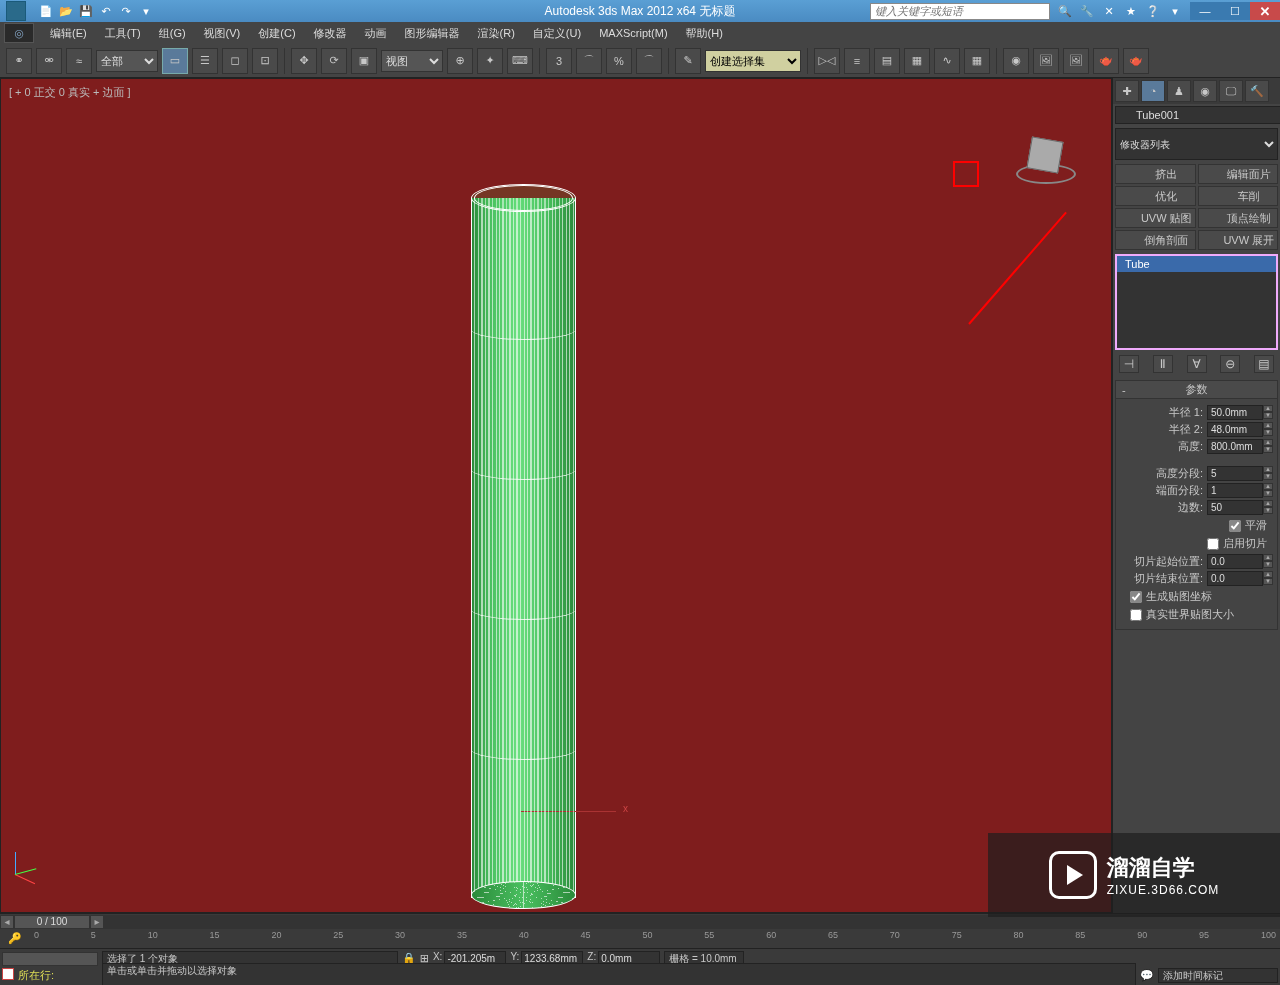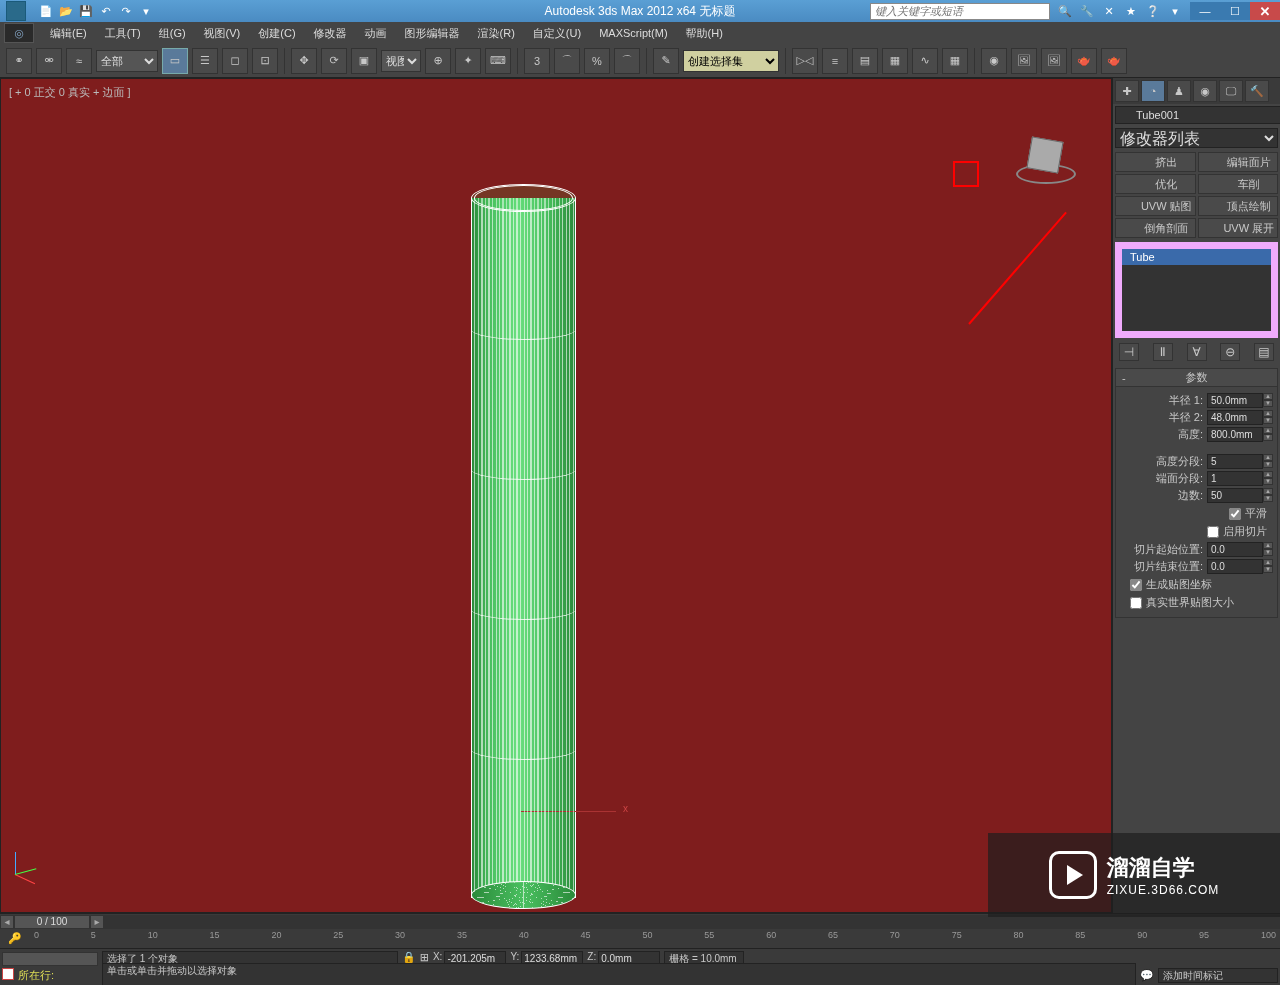--- a/index.html
+++ b/index.html
@@ -25,21 +25,21 @@
 .menubar { height: 22px; background: #444; display: flex; align-items: center; padding: 0 4px; gap: 2px; }
 .menubar .logo2 { width: 30px; height: 20px; background: #2a2a2a; border: 1px solid #555; display: flex; align-items: center; justify-content: center; color: #8ac; margin-right: 6px; }
 .menubar span { padding: 2px 8px; color: #ddd; }
 
 
 .toolbar { height: 34px; background: #444; border-bottom: 1px solid #222; display: flex; align-items: center; padding: 0 6px; gap: 4px; }
 .toolbar .btn { width: 26px; height: 26px; border: 1px solid #333; background: #4a4a4a; display: flex; align-items: center; justify-content: center; }
 .toolbar .btn.active { background: #5a7a9a; border-color: #7aa; }
 .toolbar select { height: 22px; background: #555; color: #ddd; border: 1px solid #333; font-size: 11px; }
 .toolbar .sel1 { width: 62px; }
-.toolbar .sel2 { width: 40px; }
+.toolbar .sel2 { width: 62px; }
 .toolbar .sel3 { width: 96px; background: #d0d0a0; color: #000; }
 .toolbar .sep { width: 1px; height: 26px; background: #333; margin: 0 2px; }
 
 
 .main { display: flex; height: calc(100% - 22px - 22px - 34px - 72px); }
 
 .viewport { flex: 1; background: #7f1d1d; position: relative; border: 1px solid #222; }
 .vp-label { position: absolute; top: 6px; left: 8px; color: #bbb; font-size: 11px; }
 .vp-cube { position: absolute; top: 40px; right: 30px; width: 70px; height: 70px; }
 .cube-ring { width: 60px; height: 20px; border: 2px solid #888; border-radius: 50%; position: absolute; top: 45px; left: 5px; }
@@ -66,24 +66,24 @@
 
 
 .panel { width: 168px; background: #444; border-left: 1px solid #222; display: flex; flex-direction: column; }
 .panel-tabs { height: 26px; display: flex; gap: 2px; padding: 2px; background: #3a3a3a; }
 .panel-tabs .t { width: 24px; height: 22px; border: 1px solid #333; background: #4a4a4a; display: flex; align-items: center; justify-content: center; }
 .panel-tabs .t.active { background: #5a7a9a; }
 .objname { display: flex; padding: 2px; gap: 2px; }
 .objname input { flex: 1; height: 18px; background: #333; border: 1px solid #222; color: #ddd; padding: 0 20px; font-size: 11px; }
 .objname .swatch { width: 18px; height: 18px; background: #0c0; border: 1px solid #222; }
 .modlist { margin: 2px; }
-.modlist select { width: 100%; height: 20px; background: #333; color: #ddd; border: 1px solid #222; font-size: 16px; }
+.modlist select { width: 100%; height: 32px; background: #333; color: #ddd; border: 1px solid #222; font-size: 10px; }
 .btn-grid { display: grid; grid-template-columns: 1fr 1fr; gap: 2px; padding: 2px; }
 .btn-grid .b { height: 20px; background: #4a4a4a; border: 1px solid #333; display: flex; align-items: center; justify-content: center; font-size: 11px; padding-left: 22px; }
-.stack { margin: 2px; height: 96px; border: 7px solid #f0abfc; background: #333; }
+.stack { margin: 2px; height: 96px; border: 2px solid #f0abfc; background: #333; }
 .stack .item { padding: 2px 8px; background: #3a6aaa; color: #fff; }
 .stack-btns { height: 24px; display: flex; gap: 4px; padding: 0 6px; align-items: center; justify-content: space-between; }
 .stack-btns span { width: 20px; height: 18px; border: 1px solid #333; background: #4a4a4a; display: inline-flex; align-items: center; justify-content: center; font-size: 12px; }
 
 .rollout { margin: 4px 2px 0; border: 1px solid #333; }
 .rollout-head { height: 18px; background: #4a4a4a; border-bottom: 1px solid #333; display: flex; align-items: center; justify-content: center; position: relative; }
 .rollout-head .minus { position: absolute; left: 6px; }
 .rollout-body { padding: 4px; background: #444; }
 .param-row { display: flex; align-items: center; justify-content: flex-end; gap: 4px; margin: 2px 0; }
 .param-row label { font-size: 11px; white-space: nowrap; }
@@ -104,21 +104,21 @@
 .timeline { height: 20px; background: #3a3a3a; display: flex; align-items: center; position: relative; border-bottom: 1px solid #222; }
 .timeline .keyicon { width: 30px; display: flex; justify-content: center; }
 .timeline .ticks { flex: 1; height: 18px; background: #3a3a3a; position: relative; display: flex; justify-content: space-between; padding: 0 4px; }
 .timeline .ticks span { font-size: 9px; color: #999; }
 .statusbar { height: 36px; display: flex; }
 .status-left { width: 100px; display: flex; flex-direction: column; justify-content: center; padding: 2px; gap: 2px; }
 .status-left .box { height: 14px; background: #555; border: 1px solid #333; }
 .status-left .label { color: #dd5; font-size: 11px; text-align: center; padding-right: 4px; display: flex; }
 .status-left .label .sq { width: 12px; height: 12px; border: 1px solid #c44; margin-right: 4px; background: #fff; }
 .status-mid { flex: 1; display: flex; flex-direction: column; padding: 2px; gap: 1px; }
-.status-mid .row1 { display: flex; gap: 4px; height: 16px; }
+.status-mid .row1 { display: flex; gap: 4px; align-items: center; height: 16px; }
 .status-mid .row1 .txt { width: 296px; background: #333; border: 1px solid #222; height: 15px; padding: 0 4px; font-size: 10px; }
 .status-mid .row1 .coord { display: flex; gap: 2px; }
 .status-mid .row1 .coord input { width: 62px; height: 15px; background: #333; border: 1px solid #222; color: #ddd; font-size: 10px; padding: 0 2px; }
 .status-mid .row1 .coord label { font-size: 10px; }
 .status-mid .row1 .grid { width: 80px; height: 15px; background: #333; border: 1px solid #222; font-size: 10px; padding: 0 4px; }
 .status-mid .row2 { display: flex; gap: 4px; align-items: center; height: 16px; }
 .status-mid .row2 .prompt { flex: 1; background: #333; border: 1px solid #222; height: 25px; padding: 0 4px; font-size: 10px; }
 .status-mid .row2 .addtime { width: 120px; height: 15px; background: #333; border: 1px solid #222; font-size: 10px; padding: 0 4px; }
 .status-right { width: 410px; display: flex; align-items: center; gap: 2px; padding: 2px; }
 .status-right .btn { width: 20px; height: 20px; background: #4a4a4a; border: 1px solid #333; }

